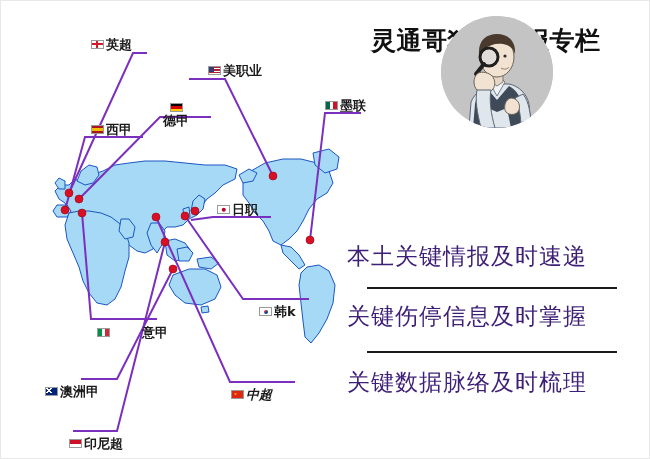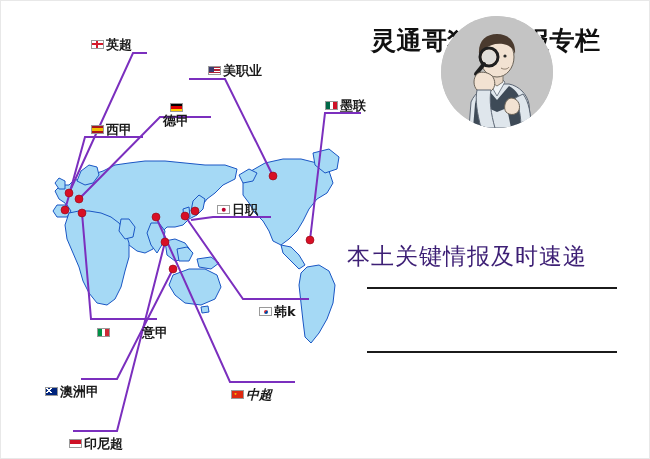--- a/index.html
+++ b/index.html
@@ -269,16 +269,18 @@
           <path d="M36,74 C34,84 36,96 40,112 L54,112 C50,98 48,84 50,74 Z" fill="#dfe6ec" stroke="#5a6472" stroke-width="1"></path>
 
           <path d="M82,78 C88,86 90,98 90,112 L80,112 C80,100 78,90 74,82 Z" fill="#dfe6ec" stroke="#5a6472" stroke-width="1"></path>
           <path d="M70,82 C76,82 80,88 78,94 C76,99 69,100 65,96 C62,92 64,83 70,82 Z" fill="#f2e2d2" stroke="#6a6257" stroke-width="1"></path>
         </g>
       </svg>
     </div>
 
     <div class="slogan" id="slogan0">本土关键情报及时速递</div>
     <div class="rule" id="rule0"></div>
+    <div class="slogan" id="slogan1">关键伤停信息及时掌握</div>
     <div class="rule" id="rule1"></div>
+    <div class="slogan" id="slogan2">关键数据脉络及时梳理</div>
   </div>
 
 </div>
 
 </body></html>

